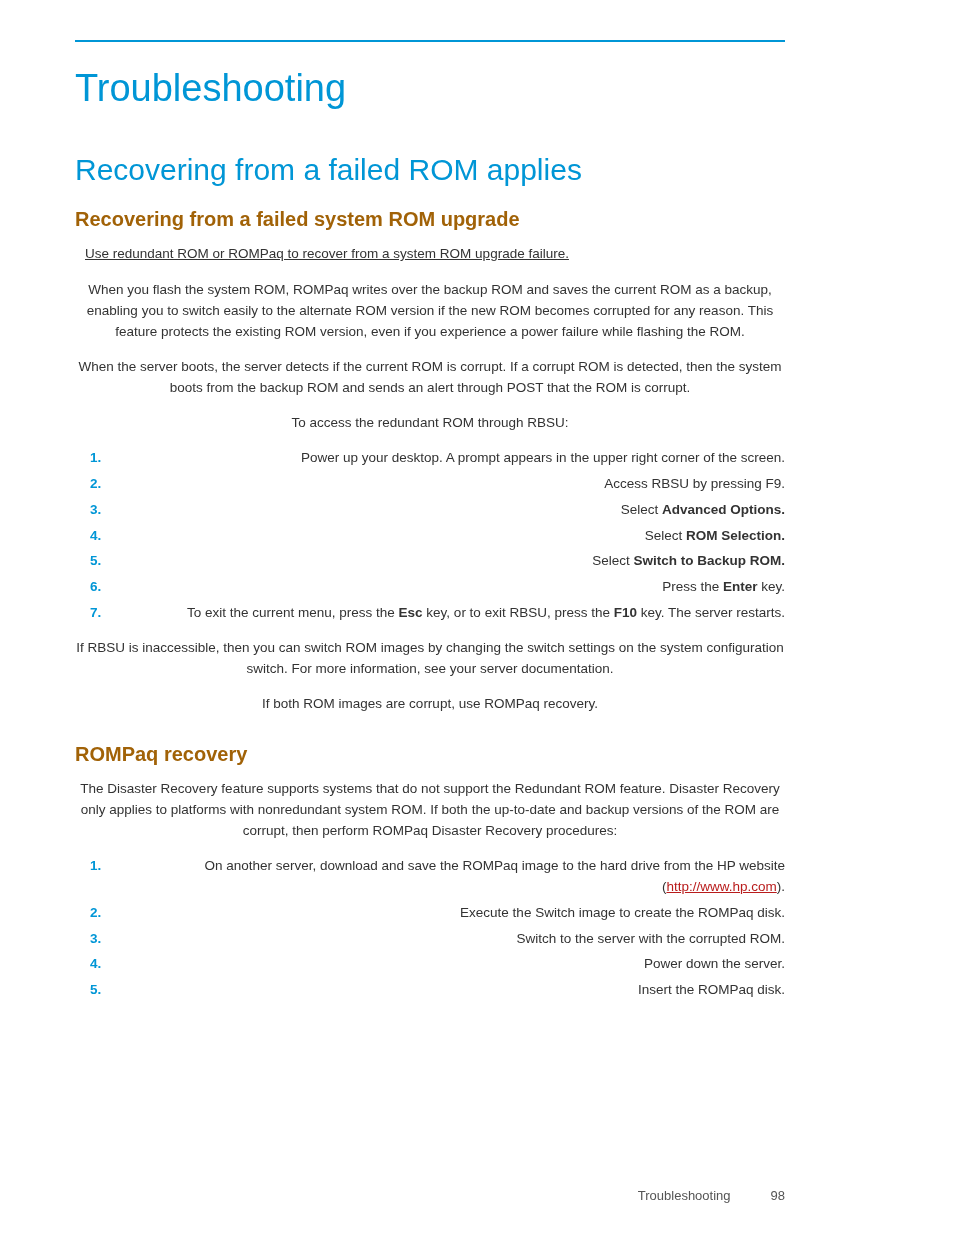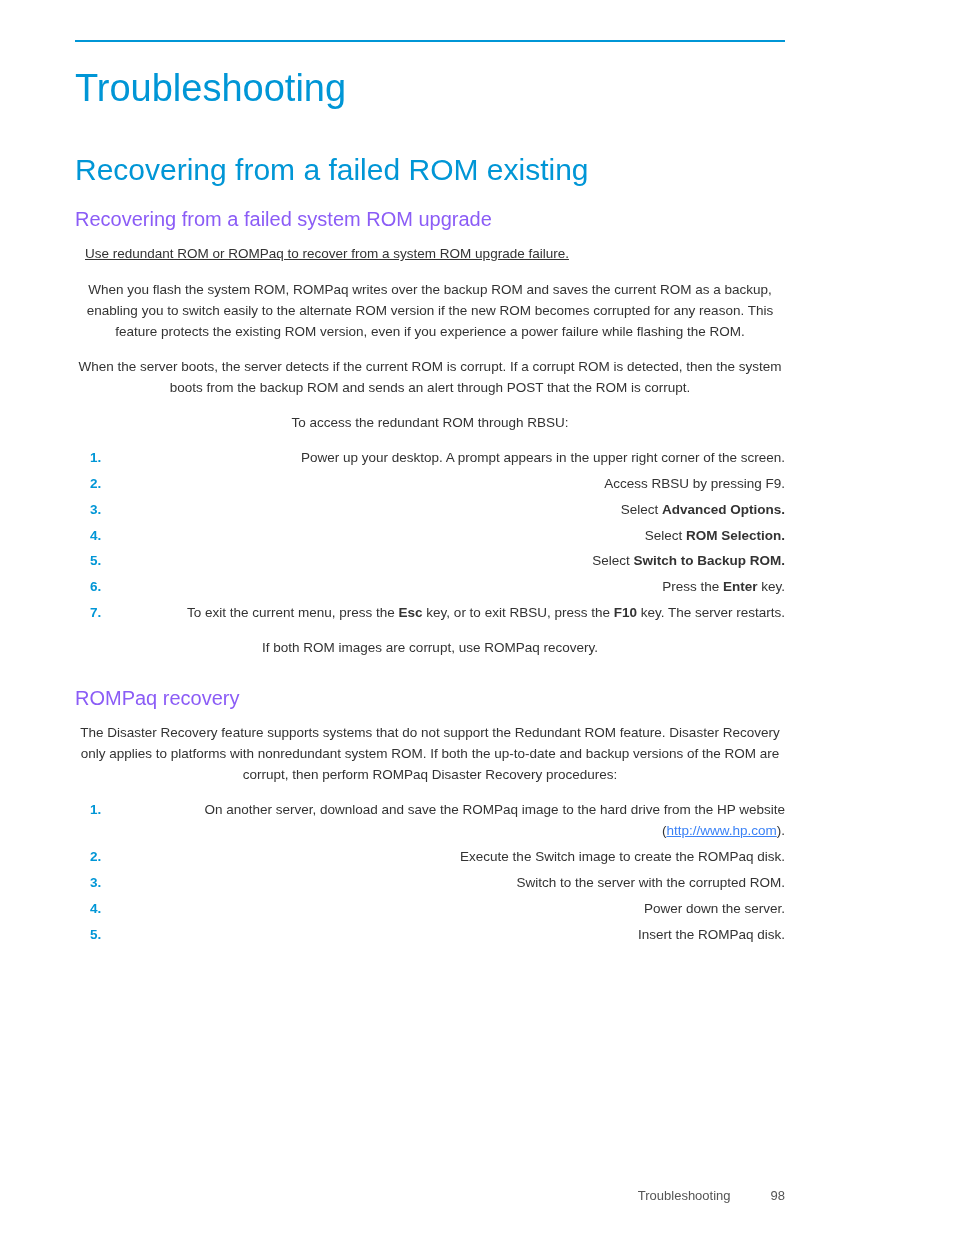--- a/index.html
+++ b/index.html
@@ -41,22 +41,22 @@
     .section-title {
       font-size: 30px;
       font-weight: normal;
       color: #0096d6;
       margin-bottom: 12px;
       font-family: Arial, Helvetica, sans-serif;
     }
 
     .subsection-title {
       font-size: 20px;
-      font-weight: normal;
-      color: #8b5cf6;
+      font-weight: bold;
+      color: #a16207;
       margin-bottom: 10px;
       font-family: Arial, Helvetica, sans-serif;
     }
 
     .intro-text {
       margin-bottom: 16px;
       margin-left: 10px;
       color: #333333;
       font-size: 13.5px;
       text-decoration: underline;
@@ -82,21 +82,21 @@
       font-size: 13.5px;
       line-height: 1.55;
     }
 
     .ordered-list li::marker {
       color: #0096d6;
       font-weight: bold;
     }
 
     .link {
-      color: #3b82f6;
+      color: #b91c1c;
       text-decoration: underline;
     }
 
     .footer {
       position: absolute;
       bottom: 30px;
       right: 75px;
       font-size: 13px;
       color: #555555;
       display: flex;
@@ -121,21 +121,21 @@
     }
   </style>
 </head>
 <body>
 
 <div class="page">
   <hr class="top-rule">
 
   <h1 class="page-title">Troubleshooting</h1>
 
-  <h2 class="section-title">Recovering from a failed ROM existing</h2>
+  <h2 class="section-title">Recovering from a failed ROM applies</h2>
 
   <h3 class="subsection-title">Recovering from a failed system ROM upgrade</h3>
 
   <p class="intro-text">Use redundant ROM or ROMPaq to recover from a system ROM upgrade failure.</p>
 
   <div class="redundant-section">
 
     <p class="body-text">When you flash the system ROM, ROMPaq writes over the backup ROM and saves the current ROM as a backup, enabling you to switch easily to the alternate ROM version if the new ROM becomes corrupted for any reason. This feature protects the existing ROM version, even if you experience a power failure while flashing the ROM.</p>
 
     <p class="body-text">When the server boots, the server detects if the current ROM is corrupt. If a corrupt ROM is detected, then the system boots from the backup ROM and sends an alert through POST that the ROM is corrupt.</p>
@@ -159,20 +159,21 @@
         <span>Select <strong>Switch to Backup ROM.</strong></span>
       </li>
       <li>
         <span>Press the <strong>Enter</strong> key.</span>
       </li>
       <li>
         <span>To exit the current menu, press the <strong>Esc</strong> key, or to exit RBSU, press the <strong>F10</strong> key. The server restarts.</span>
       </li>
     </ol>
 
+    <p class="body-text">If RBSU is inaccessible, then you can switch ROM images by changing the switch settings on the system configuration switch. For more information, see your server documentation.</p>
 
     <p class="body-text">If both ROM images are corrupt, use ROMPaq recovery.</p>
   </div>
 
   <div class="rompaq-section">
     <h4 class="subsection-title">ROMPaq recovery</h4>
 
     <p class="body-text">The Disaster Recovery feature supports systems that do not support the Redundant ROM feature. Disaster Recovery only applies to platforms with nonredundant system ROM. If both the up-to-date and backup versions of the ROM are corrupt, then perform ROMPaq Disaster Recovery procedures:</p>
 
     <ol class="ordered-list">

